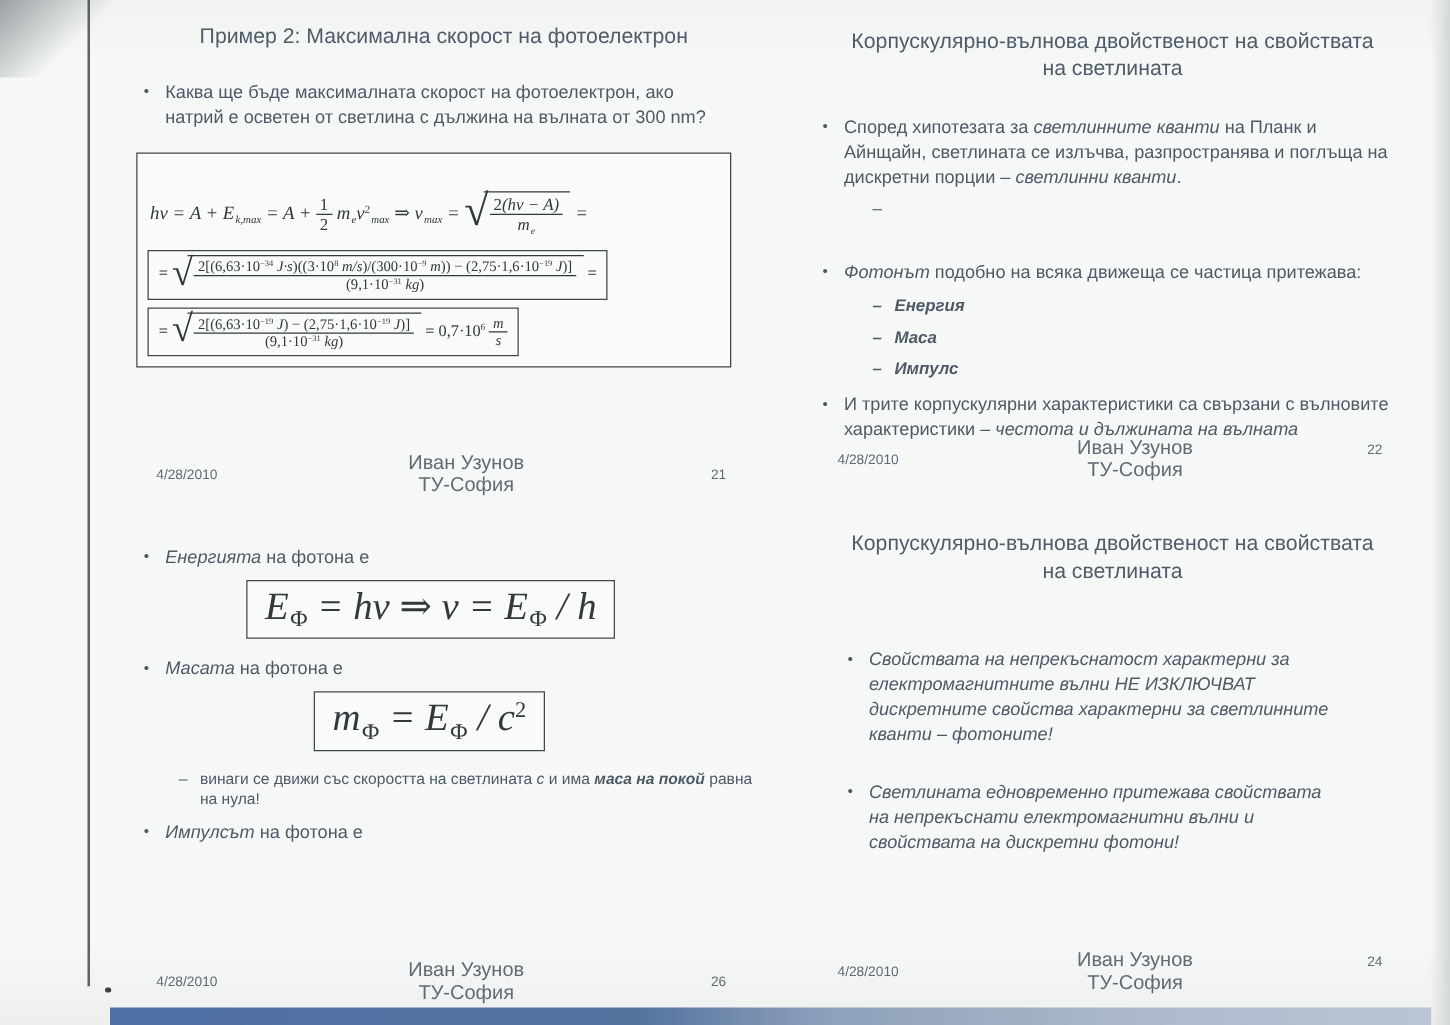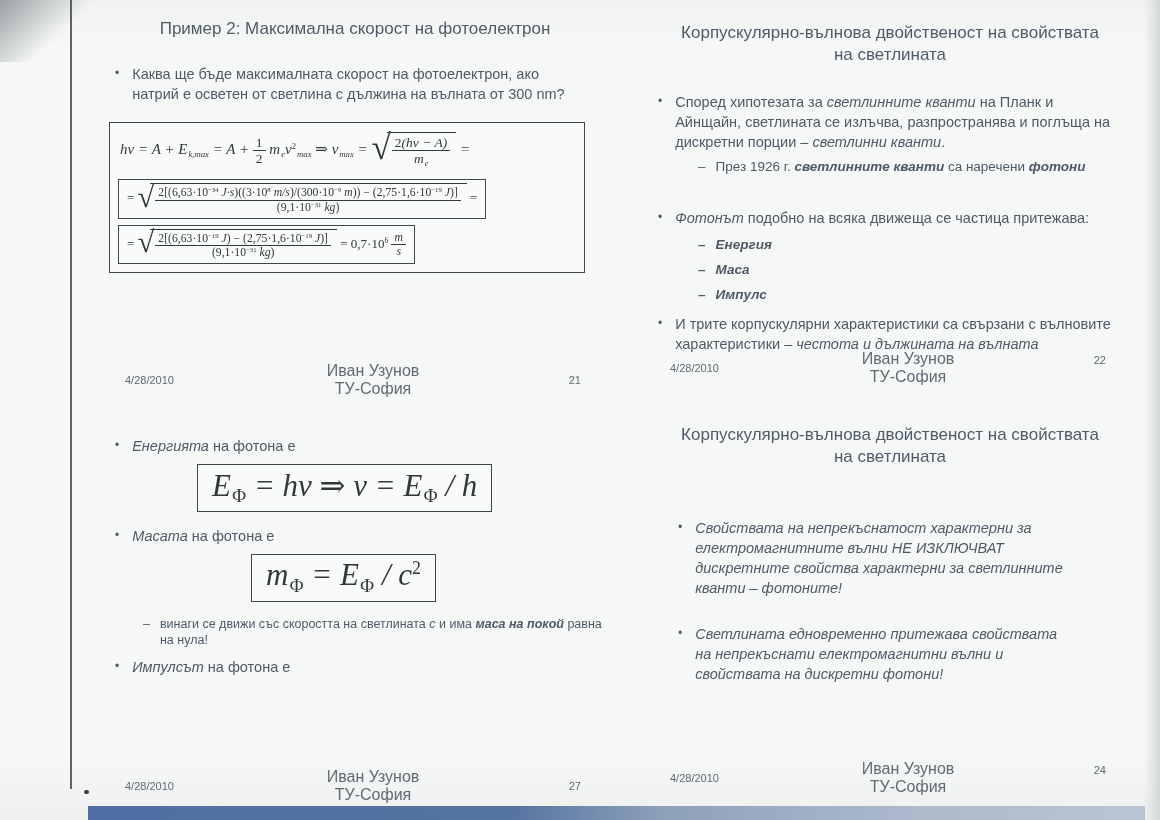--- a/index.html
+++ b/index.html
@@ -45,21 +45,21 @@
   .formula .sup{font-size:58%;vertical-align:0.6em;font-style:normal;}
   .frac{display:inline-flex;flex-direction:column;vertical-align:middle;
         text-align:center;line-height:1.12;font-size:90%;}
   .frac .num,.frac .den{display:block;padding:0 3px;}
   .frac .den{border-top:1.4px solid #33383d;}
   .sqrt{display:inline-flex;align-items:center;vertical-align:middle;}
   .rad{font-style:normal !important;font-size:235%;line-height:.75;margin-right:-4px;transform:translateY(-0.06em);}
   .radc{border-top:1.4px solid #33383d;padding:2px 6px 1px 5px;}
 
   .outerbox{margin:18px 0 0 24px;width:458px;border:1.5px solid #41464c;padding:6px 8px 8px 8px;background:rgba(255,255,255,.35);}
-  .fline1{font-size:15px;padding:3px 2px 7px 2px;}
+  .fline1{font-size:15px;padding:3px 2px 7px 2px;margin-top:21px;}
   .innerbox{border:1.4px solid #41464c;width:fit-content;padding:3px 8px;font-size:13px;margin-top:3px;}
   .innerbox + .innerbox{margin-top:6px;}
 
   .mathbox{border:1.6px solid #41464c;width:fit-content;padding:2px 14px 4px 14px;background:rgba(255,255,255,.35);}
 
   .footer{position:absolute;left:0;width:100%;display:flex;align-items:center;
           font-size:11px;color:#5f6a75;gap:37px;}
   .footer .f-date{flex:0 0 150px;padding-left:40px;}
   .footer .f-author{flex:1;text-align:center;font-size:16px;}
   .footer .f-page{flex:0 0 110px;text-align:right;padding-right:44px;}
@@ -130,21 +130,20 @@
       <div>Корпускулярно-вълнова двойственост на свойствата</div>
       <div>на светлината</div>
     </div>
 
     <div class="bullet" style="margin:26px 0 0 28px;max-width:458px;">
       <span class="dot">•</span>
       <span><span>Според хипотезата за </span><span class="it">светлинните кванти</span><span> на Планк и Айнщайн, светлината се излъчва, разпространява и поглъща на дискретни порции – </span><span class="it">светлинни кванти</span><span>.</span></span>
     </div>
     <div class="sub-bullet" style="margin:6px 0 0 68px;">
       <span class="dash">–</span>
-      <span><span>През 1926 г. </span><span class="bi">светлинните кванти</span><span> са наречени </span><span class="bi">фотони</span></span>
     </div>
 
     <div class="bullet" style="margin:32px 0 0 28px;max-width:458px;">
       <span class="dot">•</span>
       <span><span class="it">Фотонът</span><span> подобно на всяка движеща се частица притежава:</span></span>
     </div>
     <div class="sub-bullet bi" style="margin:8px 0 0 68px;">
       <span class="dash">–</span>
       <span>Енергия</span>
     </div>
@@ -189,21 +188,21 @@
     </div>
 
     <div class="bullet" style="margin:8px 0 0 30px;">
       <span class="dot">•</span>
       <span><span class="it">Импулсът</span><span> на фотона е</span></span>
     </div>
 
     <div class="footer">
       <span class="f-date">4/28/2010</span>
       <span class="f-author">Иван Узунов ТУ-София</span>
-      <span class="f-page">27</span>
+      <span class="f-page">26</span>
     </div>
   </div>
 
   <div class="slide s4">
     <div class="slide-title">
       <div>Корпускулярно-вълнова двойственост на свойствата</div>
       <div>на светлината</div>
     </div>
 
     <div class="bullet it" style="margin:50px 0 0 48px;max-width:392px;">

